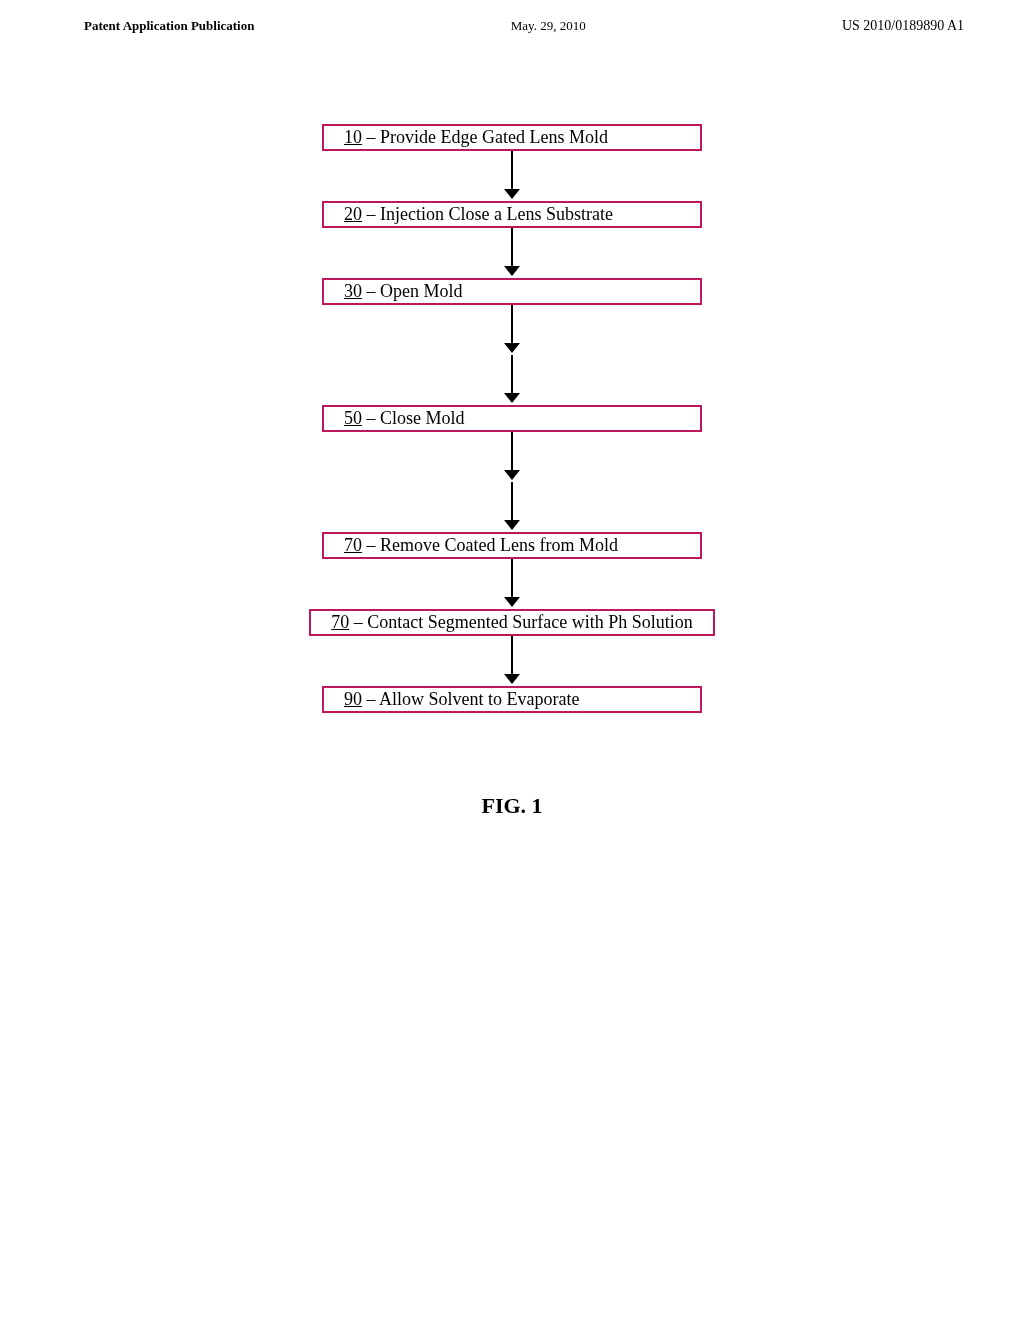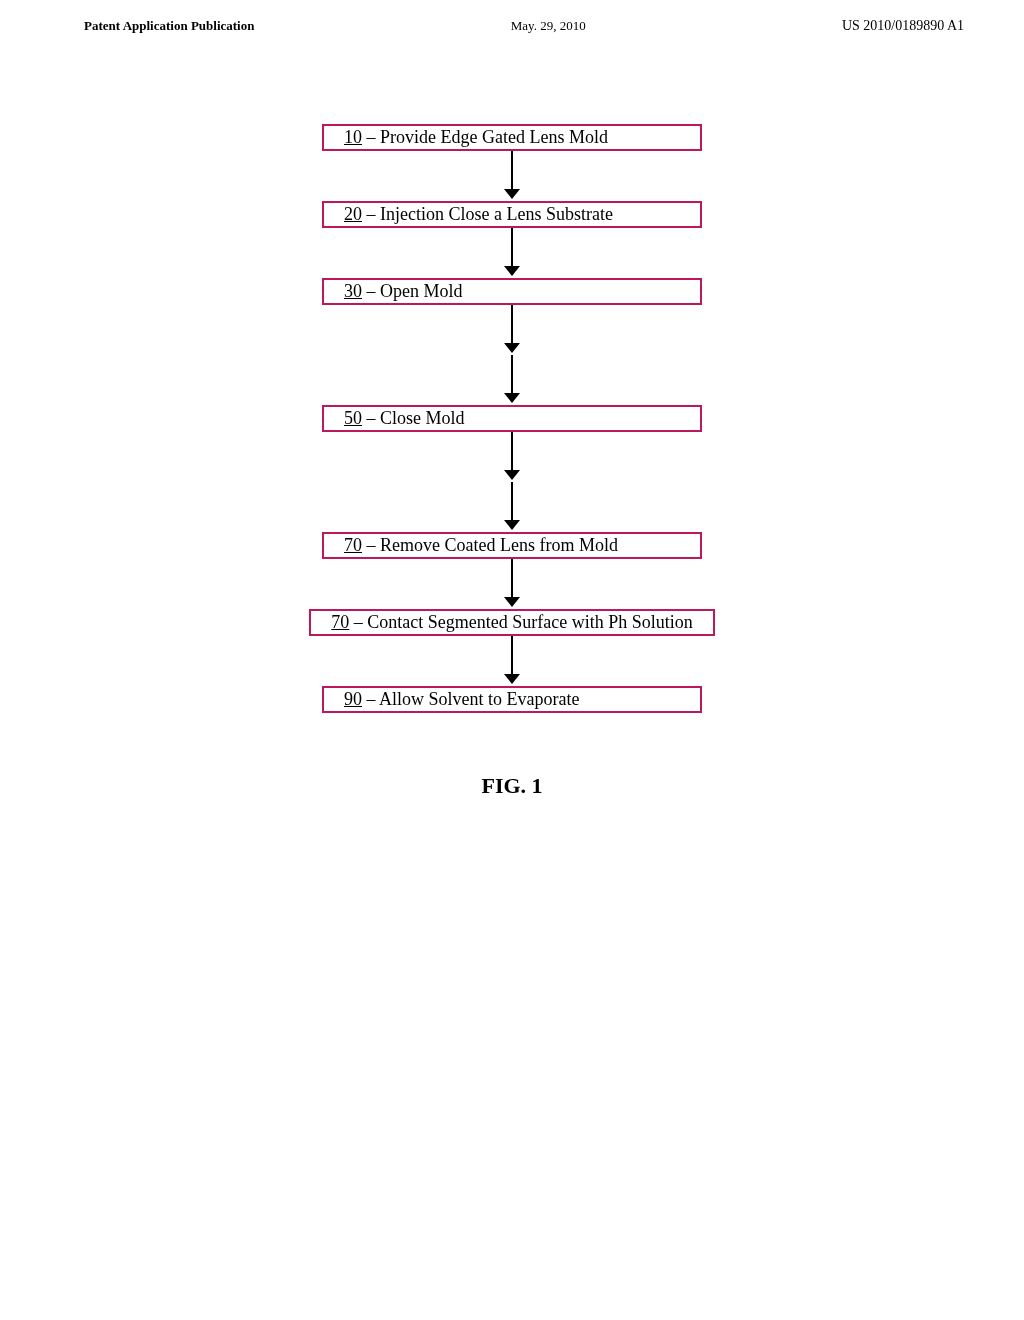--- a/index.html
+++ b/index.html
@@ -92,21 +92,21 @@
       border-left: 8px solid transparent;
       border-right: 8px solid transparent;
       border-top: 10px solid #000;
       display: block;
     }
 
     .figure-label {
       text-align: center;
       font-size: 22px;
       font-weight: bold;
-      margin-top: 60px;
+      margin-top: 80px;
     }
   </style>
 </head>
 <body>
 
 <div class="header">
   <span class="header-left">Patent Application Publication</span>
   <span class="header-center">May. 29, 2010</span>
   <span class="header-right">US 2010/0189890 A1</span>
 </div>

